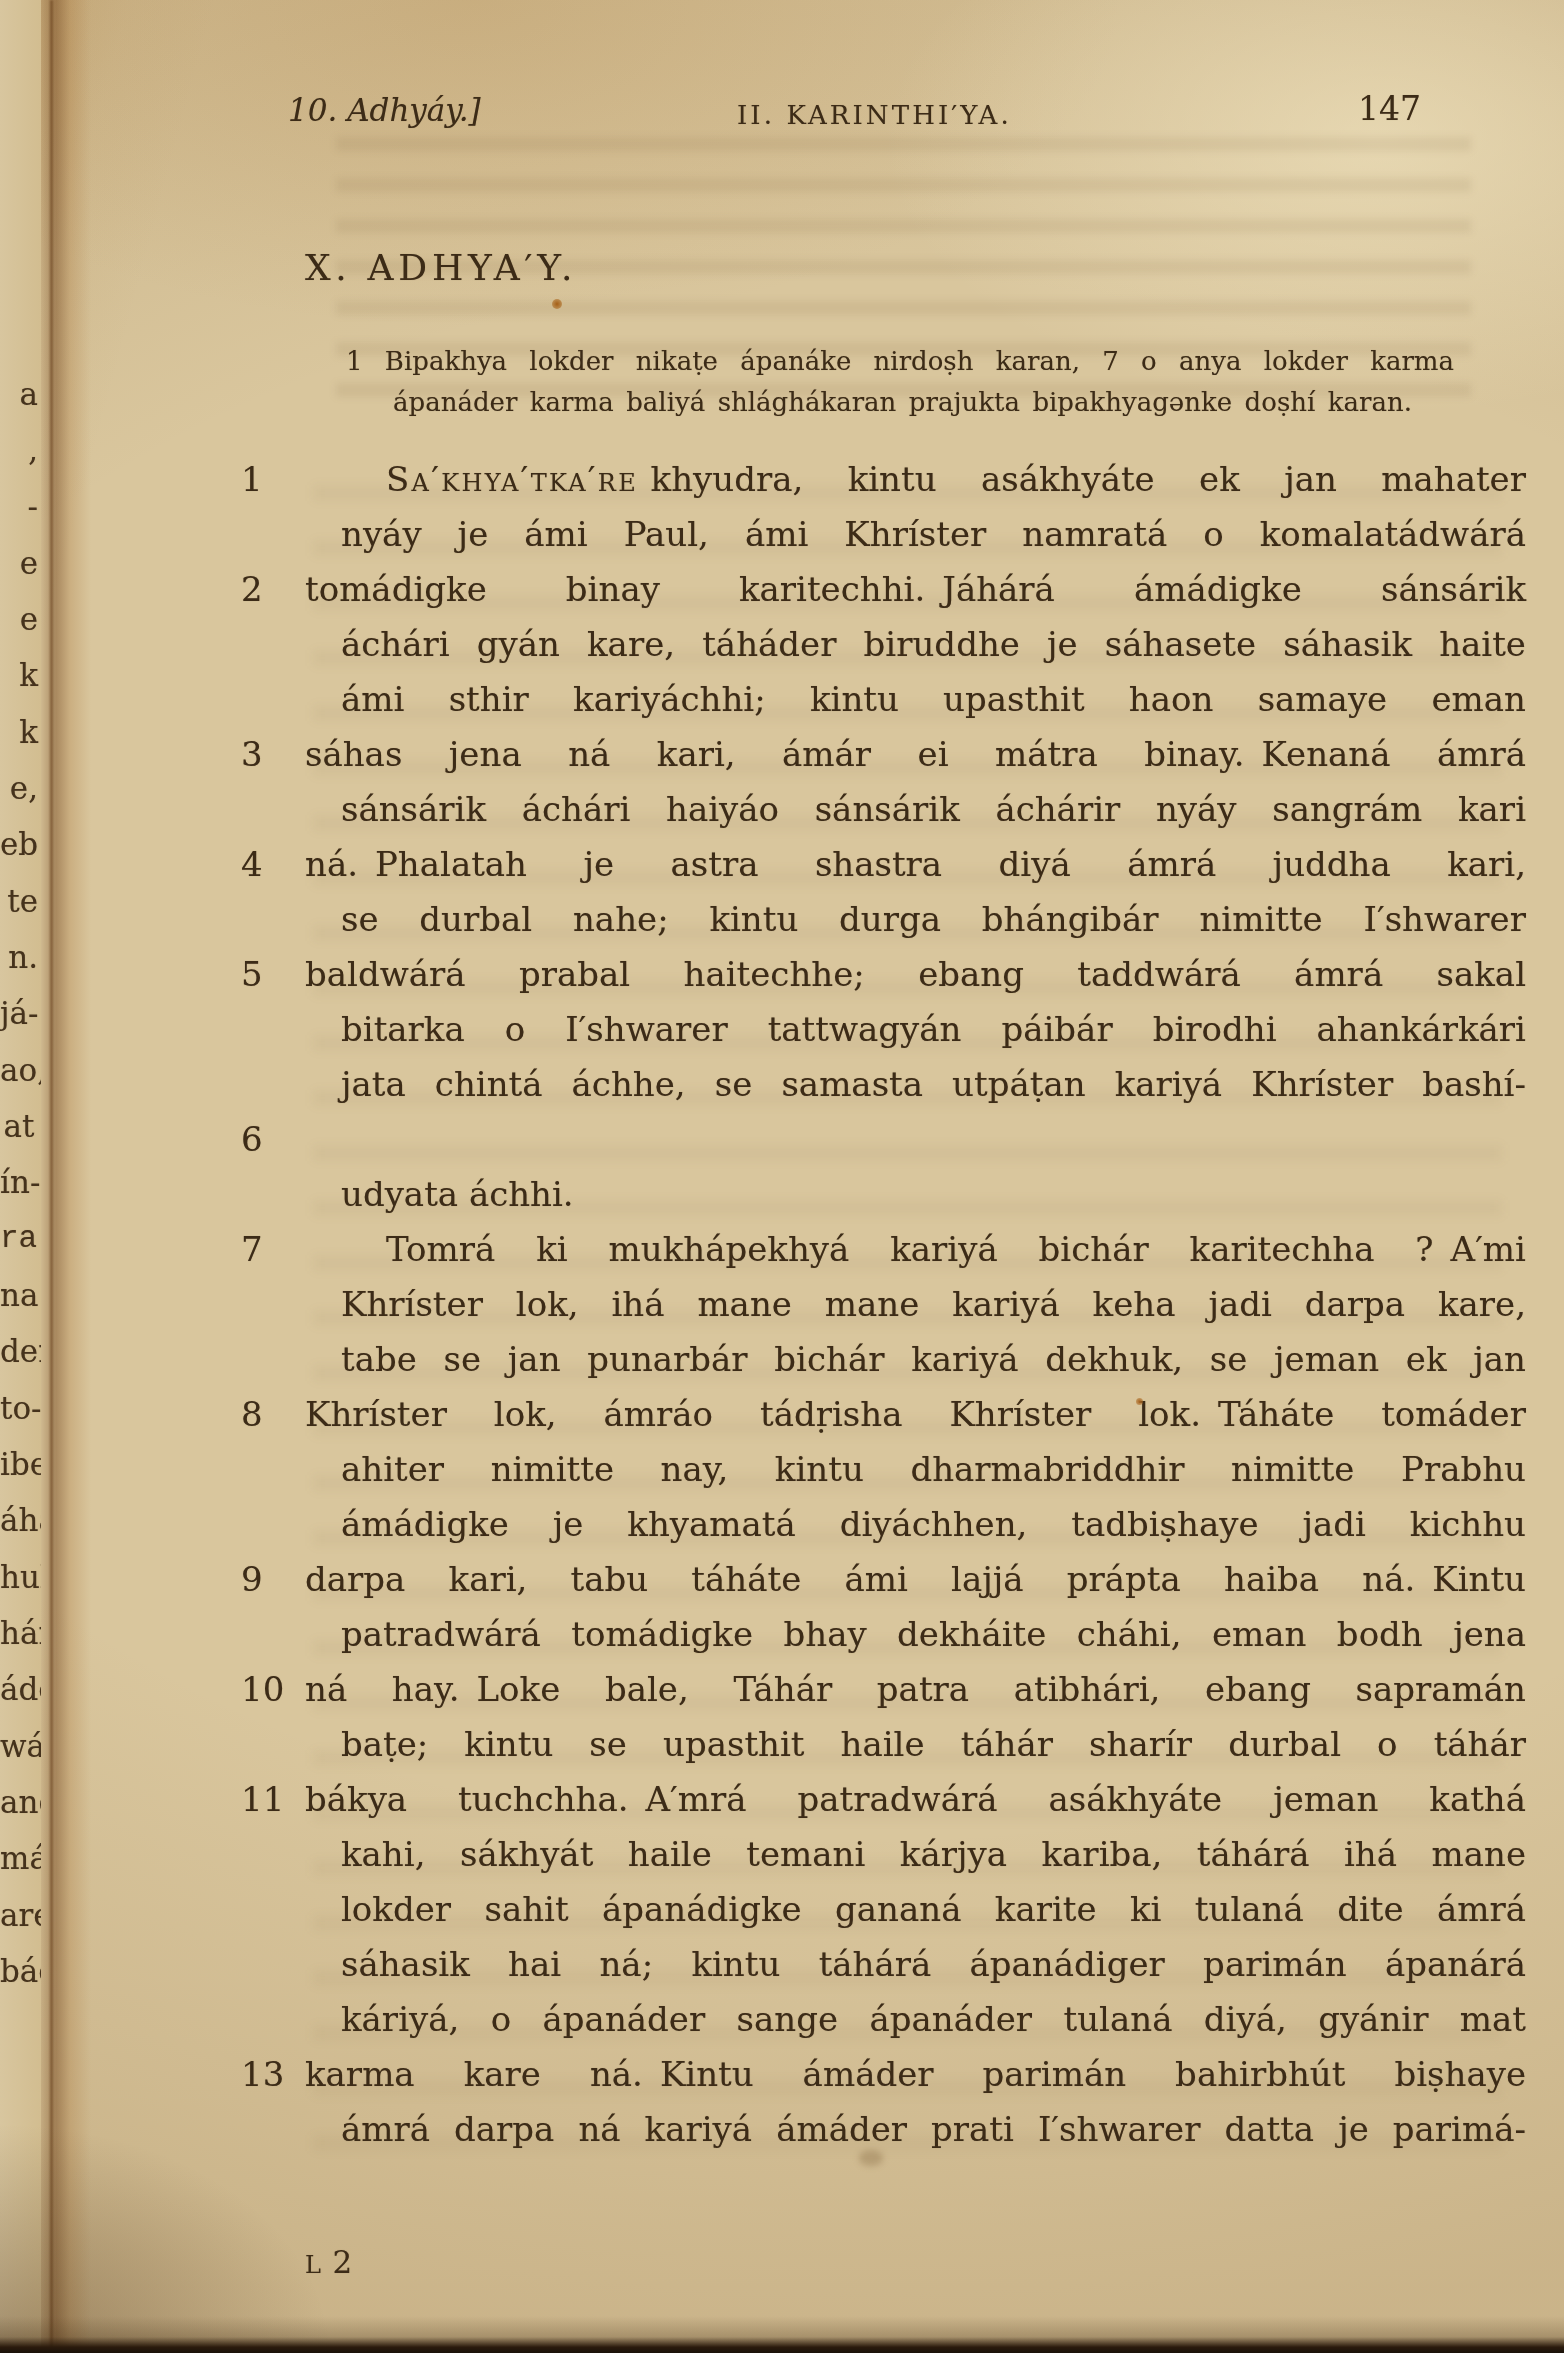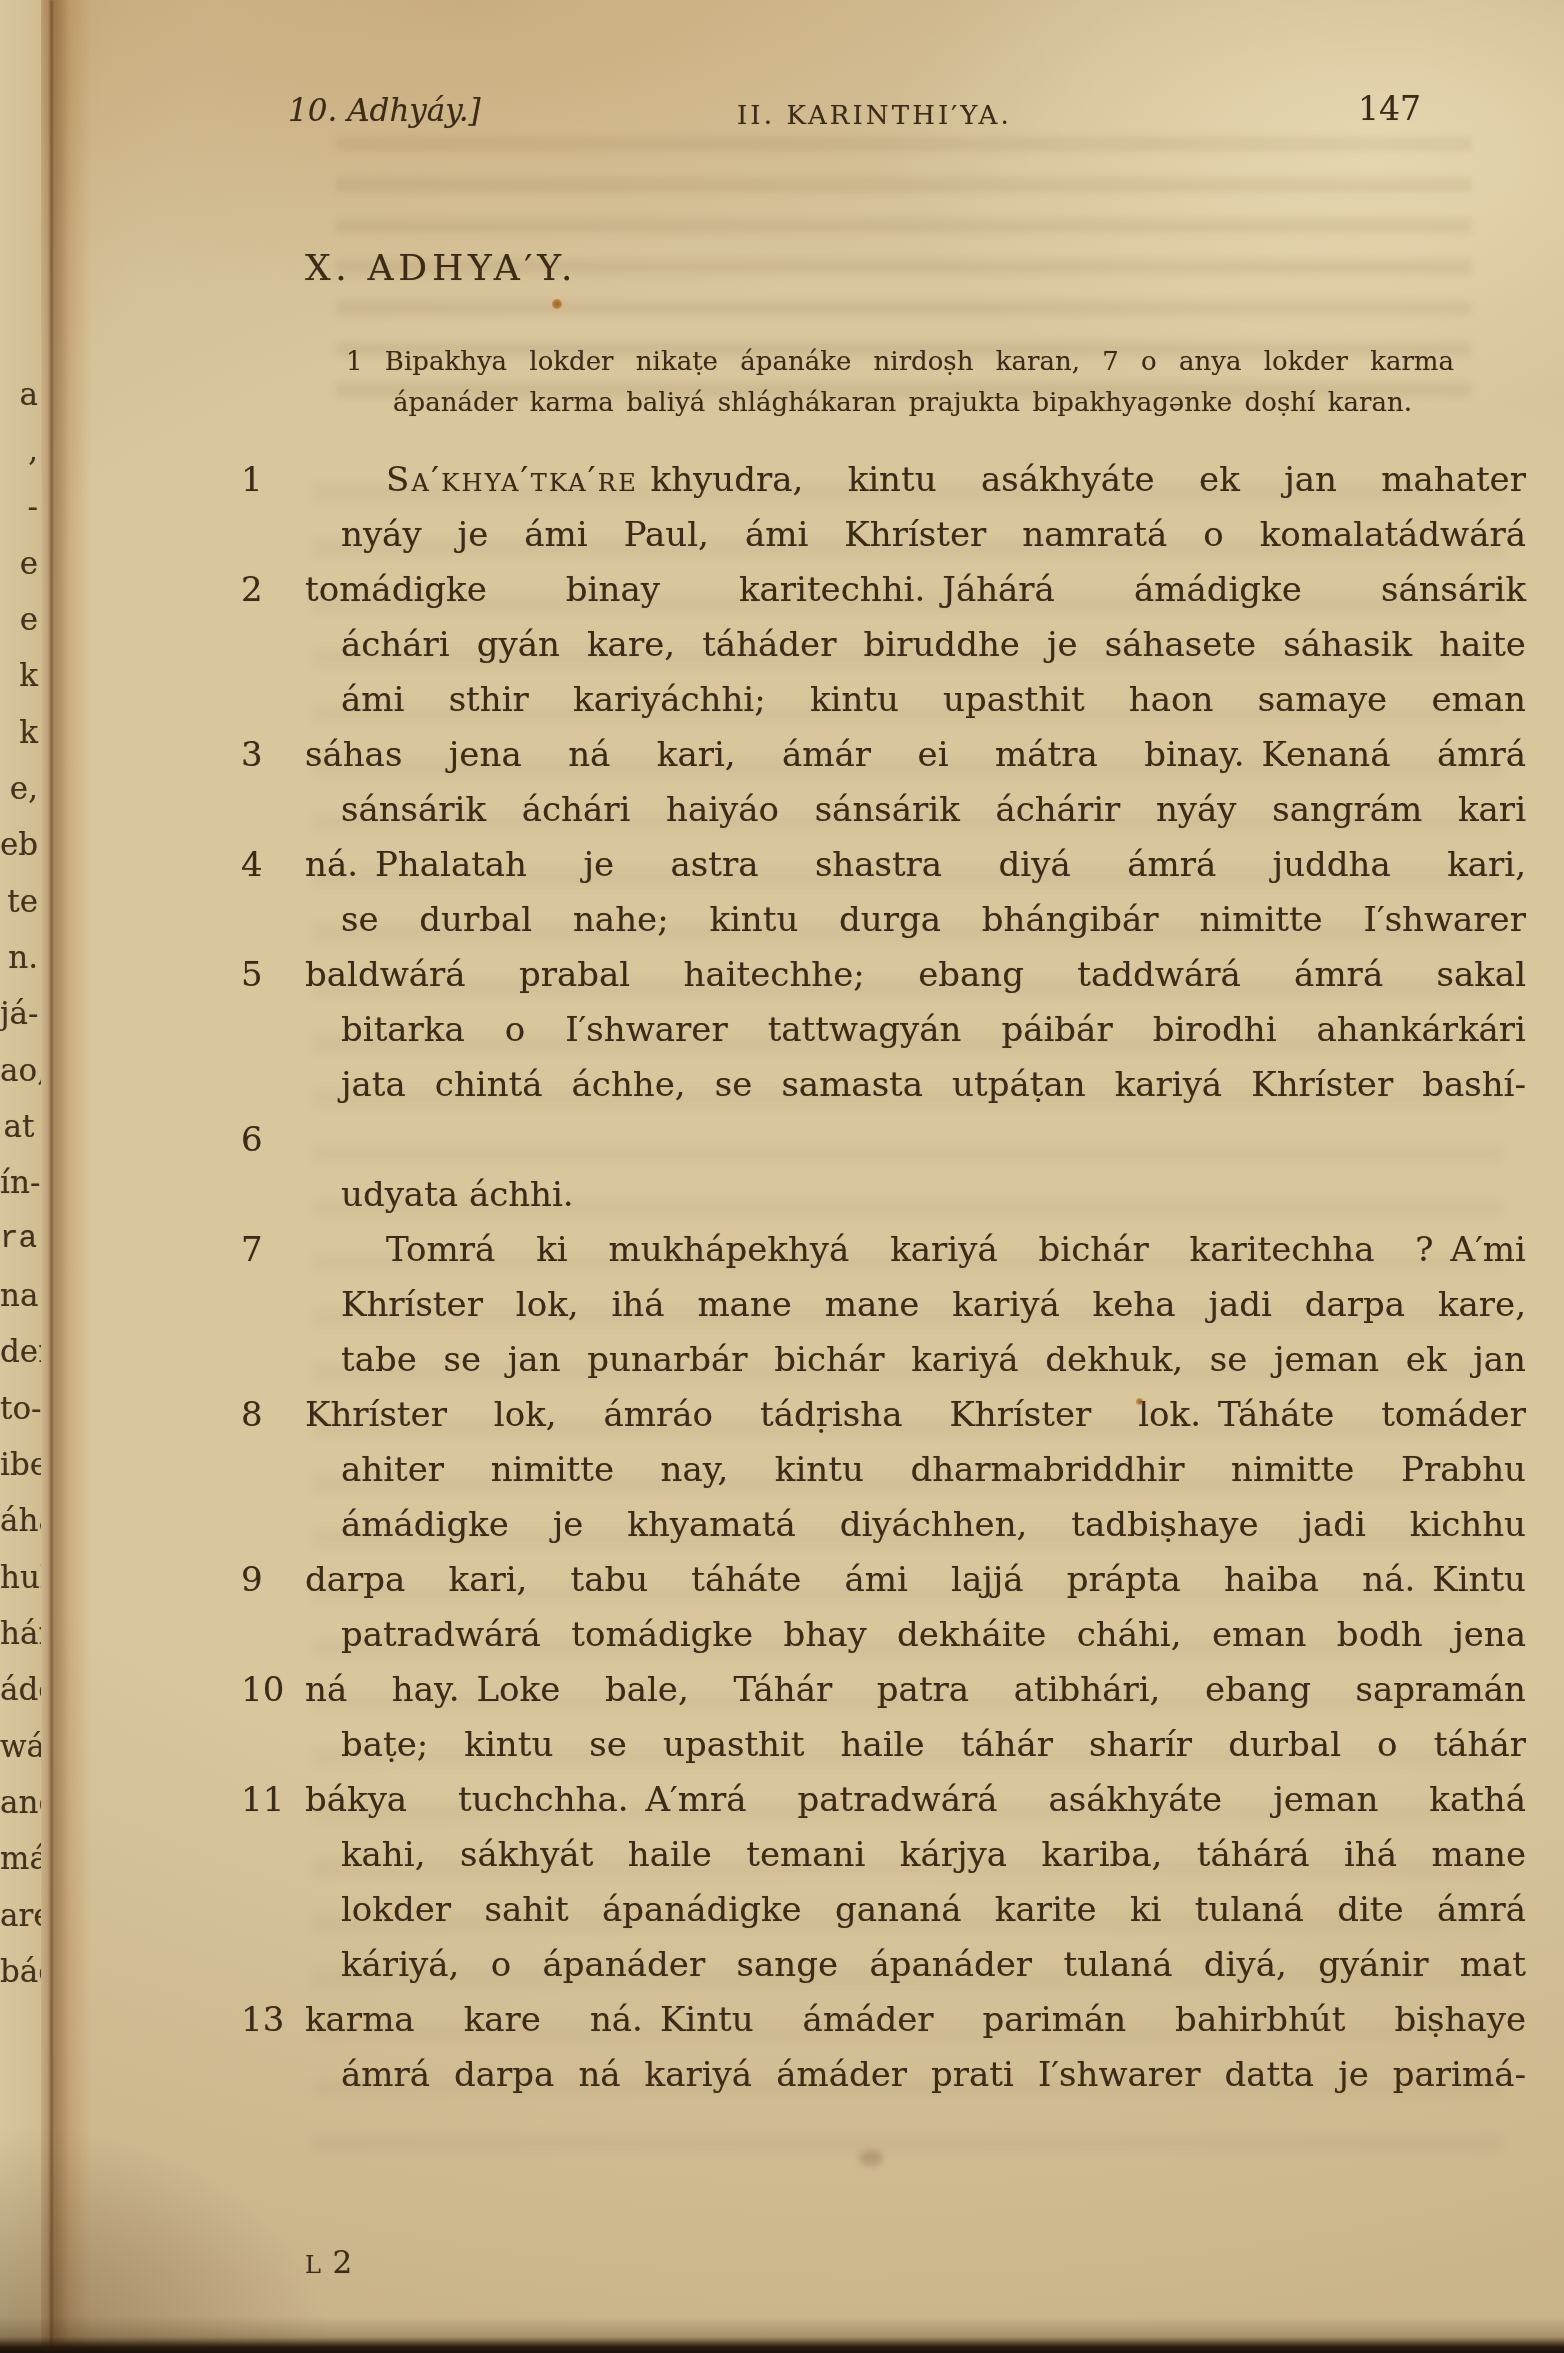--- a/index.html
+++ b/index.html
@@ -151,20 +151,21 @@
       <div class="line num-first"><span class="vnum">8</span><span class="ltext">Khríster lok, ámráo tádṛisha Khríster lok. Táháte tomáder</span></div>
       <div class="line cont"><span class="ltext">ahiter nimitte nay, kintu dharmabriddhir nimitte Prabhu</span></div>
       <div class="line cont"><span class="ltext">ámádigke je khyamatá diyáchhen, tadbiṣhaye jadi kichhu</span></div>
       <div class="line num-first"><span class="vnum">9</span><span class="ltext">darpa kari, tabu táháte ámi lajjá prápta haiba ná. Kintu</span></div>
       <div class="line cont"><span class="ltext">patradwárá tomádigke bhay dekháite cháhi, eman bodh jena</span></div>
       <div class="line num-first"><span class="vnum">10</span><span class="ltext">ná hay. Loke bale, Táhár patra atibhári, ebang sapramán</span></div>
       <div class="line cont"><span class="ltext">baṭe; kintu se upasthit haile táhár sharír durbal o táhár</span></div>
       <div class="line num-first"><span class="vnum">11</span><span class="ltext">bákya tuchchha. A′mrá patradwárá asákhyáte jeman kathá</span></div>
       <div class="line cont"><span class="ltext">kahi, sákhyát haile temani kárjya kariba, táhárá ihá mane</span></div>
       <div class="line cont"><span class="ltext">lokder sahit ápanádigke gananá karite ki tulaná dite ámrá</span></div>
+      <div class="line cont"><span class="ltext">sáhasik hai ná; kintu táhárá ápanádiger parimán ápanárá</span></div>
       <div class="line cont"><span class="ltext">káriyá, o ápanáder sange ápanáder tulaná diyá, gyánir mat</span></div>
       <div class="line num-first"><span class="vnum">13</span><span class="ltext">karma kare ná. Kintu ámáder parimán bahirbhút biṣhaye</span></div>
       <div class="line cont"><span class="ltext">ámrá darpa ná kariyá ámáder prati I′shwarer datta je parimá-</span></div>
     </div>
 
   <div class="footer-sig">
     <span class="sig-letter">L</span>
     <span class="sig-number">2</span>
   </div>
 

